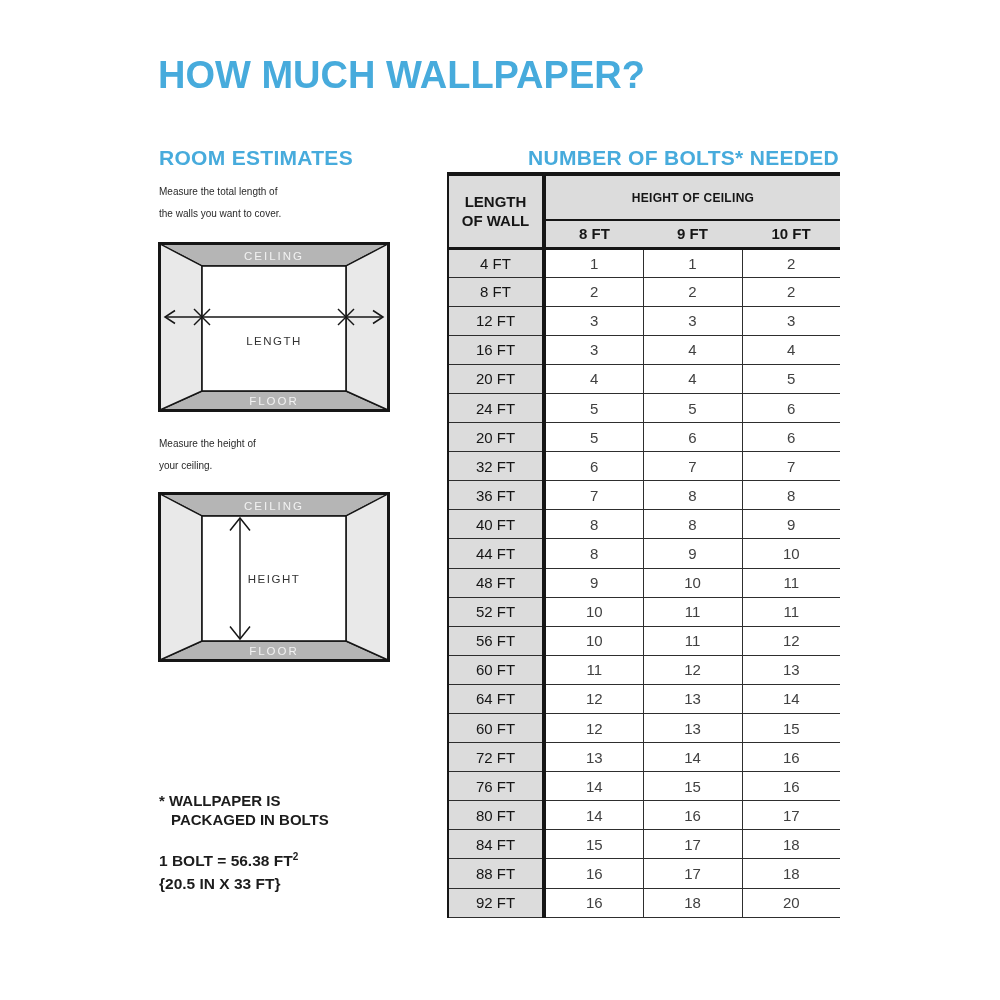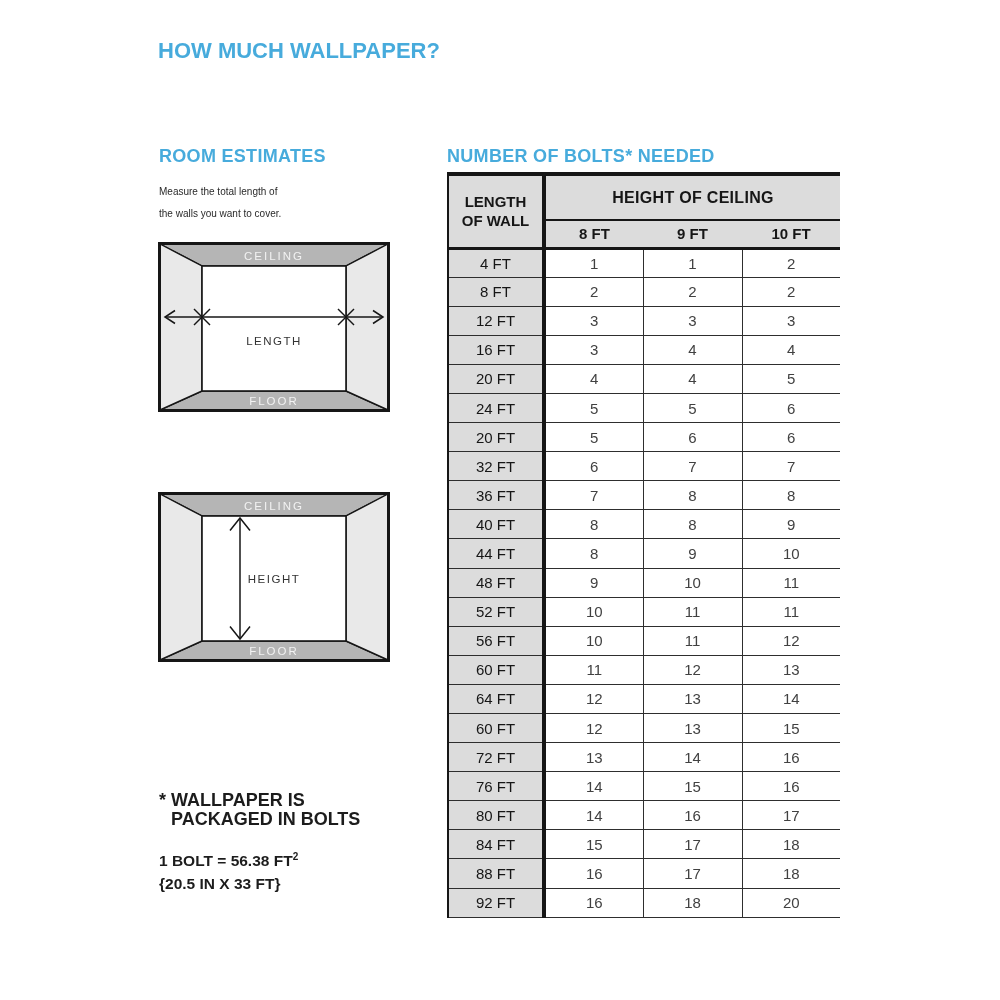--- a/index.html
+++ b/index.html
@@ -2,40 +2,40 @@
 <html><head>
 <meta charset="utf-8">
 <style>
   * { margin: 0; padding: 0; box-sizing: border-box; }
   html, body { background: #ffffff; }
   .page {
     position: relative; width: 1000px; height: 1000px; background: #ffffff;
     font-family: "Liberation Sans", sans-serif; color: #262626; overflow: hidden;
   }
   .page-title {
-    position: absolute; left: 158px; top: 38px;
-    font-size: 22px; font-weight: bold; letter-spacing: 0px; color: #47ABDC;
+    position: absolute; left: 158px; top: 54px;
+    font-size: 38px; font-weight: bold; letter-spacing: 0px; color: #47ABDC;
     white-space: nowrap;
   }
   .section-heading {
-    position: absolute; font-size: 18px; font-weight: bold;
+    position: absolute; font-size: 21px; font-weight: bold;
     letter-spacing: 0.3px; color: #47ABDC; white-space: nowrap;
   }
   .room-heading { left: 159px; top: 146px; }
-  .table-heading { left: 447px; top: 146px; width: 392px; text-align: left; }
+  .table-heading { left: 447px; top: 146px; width: 392px; text-align: right; }
   .body-text {
     position: absolute; left: 159px; width: 270px;
     font-size: 10px; line-height: 22px; color: #2a2a2a; white-space: pre-line;
   }
   .step1 { top: 181px; }
   .step2 { top: 433px; }
   .step3 { top: 682px; }
   .footnote {
     position: absolute; left: 159px; top: 791px;
-    font-size: 18px; font-weight: bold; line-height: 19px; color: #1c1c1c;
+    font-size: 15px; font-weight: bold; line-height: 19px; color: #1c1c1c;
   }
   .footnote .cont { padding-left: 12px; }
   .bolt-info {
     position: absolute; left: 159px; top: 845px;
     font-size: 15.5px; font-weight: bold; line-height: 23px; color: #1c1c1c;
   }
   .bolt-info sup { font-size: 10px; vertical-align: super; }
   .diagram { position: absolute; width: 232px; height: 170px; }
   .diagram-1 { left: 158px; top: 242px; }
   .diagram-2 { left: 158px; top: 492px; }
@@ -49,21 +49,21 @@
     border-top: 4px solid #161616;
   }
   .bolts-table th, .bolts-table td { padding: 0; text-align: center; vertical-align: middle; }
   .wall-head {
     background: #dcdcdc; border-left: 2px solid #161616; border-right: 4px solid #161616;
     border-bottom: 3px solid #161616; font-weight: bold; font-size: 15px;
     line-height: 19px; color: #161616; white-space: pre-line;
   }
   .ceiling-head {
     background: #dcdcdc; border-bottom: 2px solid #161616; height: 46px;
-    font-weight: bold; font-size: 16px; letter-spacing: 0.3px; color: #161616;
+    font-weight: bold; font-size: 12px; letter-spacing: 0.3px; color: #161616;
   }
   .sub-head {
     background: #dcdcdc; border-bottom: 3px solid #161616; height: 28px;
     font-weight: bold; font-size: 15px; color: #161616;
   }
   .row-head {
     background: #dcdcdc; border-left: 2px solid #161616; border-right: 4px solid #161616;
     border-bottom: 1.5px solid #2e2e2e; font-weight: normal; font-size: 15px;
     height: 29.1px; color: #161616;
   }
@@ -96,20 +96,22 @@
       <polyline points="17,68.5 7,75 17,81.5"></polyline>
       <polyline points="215,68.5 225,75 215,81.5"></polyline>
       <line x1="36" y1="67" x2="52" y2="83"></line>
       <line x1="36" y1="83" x2="52" y2="67"></line>
       <line x1="180" y1="67" x2="196" y2="83"></line>
       <line x1="180" y1="83" x2="196" y2="67"></line>
     </g>
     <text class="dim-label" x="116" y="103">LENGTH</text>
   </svg>
 
+  <div class="body-text step2">Measure the height of
+your ceiling.</div>
 
   <svg class="diagram diagram-2" viewBox="0 0 232 170">
     <polygon points="2,2 230,2 188,24 44,24" fill="#b5b5b5" stroke="#161616" stroke-width="1.4"></polygon>
     <polygon points="2,168 230,168 188,149 44,149" fill="#b5b5b5" stroke="#161616" stroke-width="1.4"></polygon>
     <polygon points="2,2 44,24 44,149 2,168" fill="#e9e9e9" stroke="#161616" stroke-width="1.4"></polygon>
     <polygon points="230,2 188,24 188,149 230,168" fill="#e9e9e9" stroke="#161616" stroke-width="1.4"></polygon>
     <rect x="44" y="24" width="144" height="125" fill="#ffffff" stroke="#161616" stroke-width="1.6"></rect>
     <rect x="1.5" y="1.5" width="229" height="167" fill="none" stroke="#161616" stroke-width="3"></rect>
     <text class="band-label" x="116" y="17.5">CEILING</text>
     <text class="band-label" x="116" y="163">FLOOR</text>

